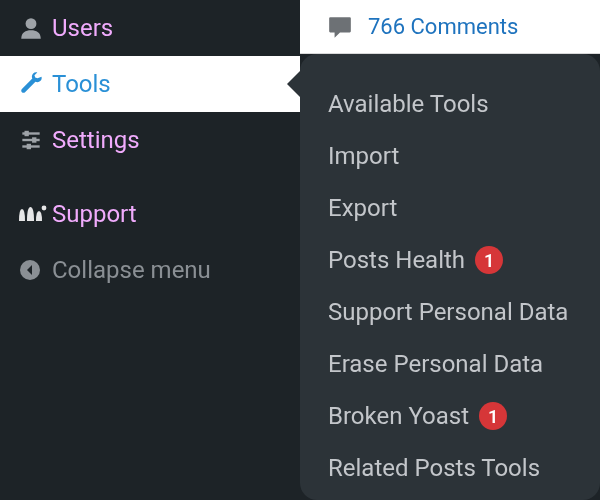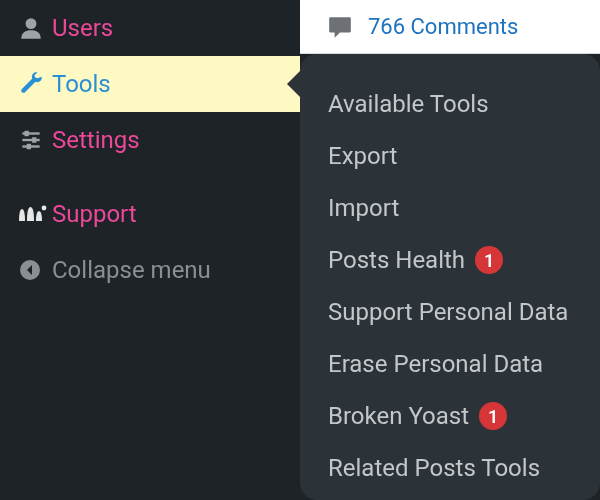--- a/index.html
+++ b/index.html
@@ -16,27 +16,27 @@
       background: #1d2327;
       display: flex;
       flex-direction: column;
       padding-top: 0;
     }
     .sidebar-item {
       display: flex;
       align-items: center;
       padding: 14px 18px;
       cursor: pointer;
-      color: #ec4899;
+      color: #f0abfc;
       font-size: 24px;
       position: relative;
     }
     .sidebar-item.active {
       color: #2a90d6;
-      background: #fef9c3;
+      background: #ffffff;
       text-align: right;
     }
     .sidebar-item.collapse {
       color: #8a8f94;
       align-items: center;
     }
     .sidebar-item .icon {
       width: 34px;
       display: flex;
       align-items: center;
@@ -185,24 +185,24 @@
       </svg>
     </span>
     <span class="clink">766 Comments</span>
   </div>
 
   <div class="submenu">
     <div class="submenu-item">
       <span>Available Tools</span>
     </div>
     <div class="submenu-item">
+      <span>Import</span>
+    </div>
+    <div class="submenu-item">
       <span>Export</span>
-    </div>
-    <div class="submenu-item">
-      <span>Import</span>
     </div>
     <div class="submenu-item">
       <span>Posts Health</span>
       <span class="badge">1</span>
     </div>
     <div class="submenu-item">
       <span>Support Personal Data</span>
     </div>
     <div class="submenu-item">
       <span>Erase Personal Data</span>

